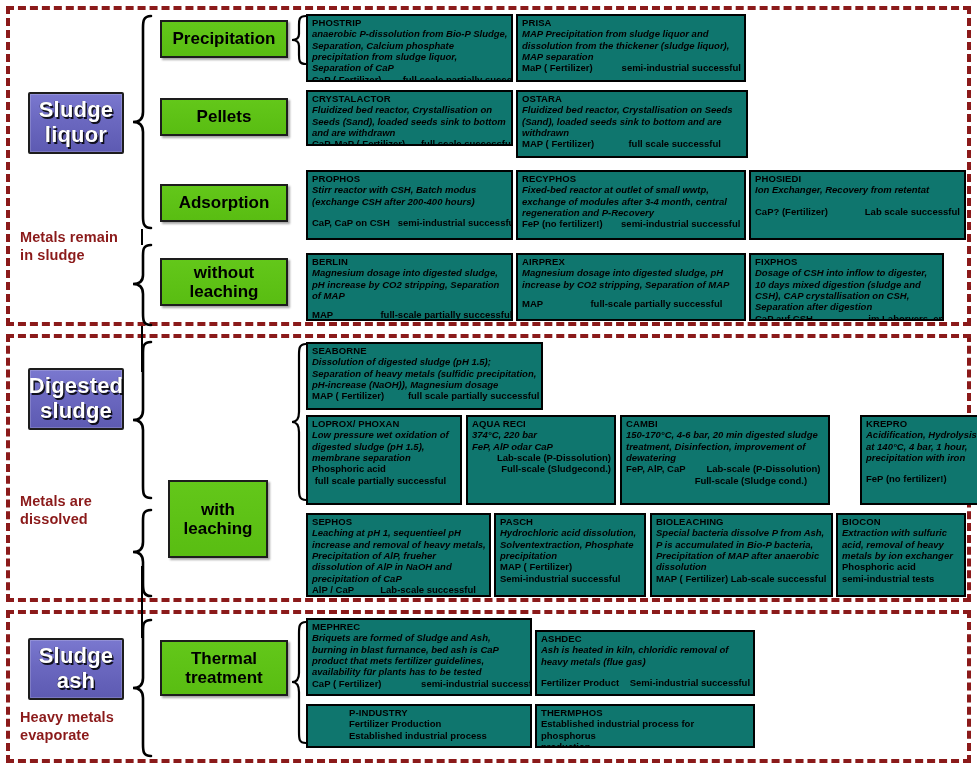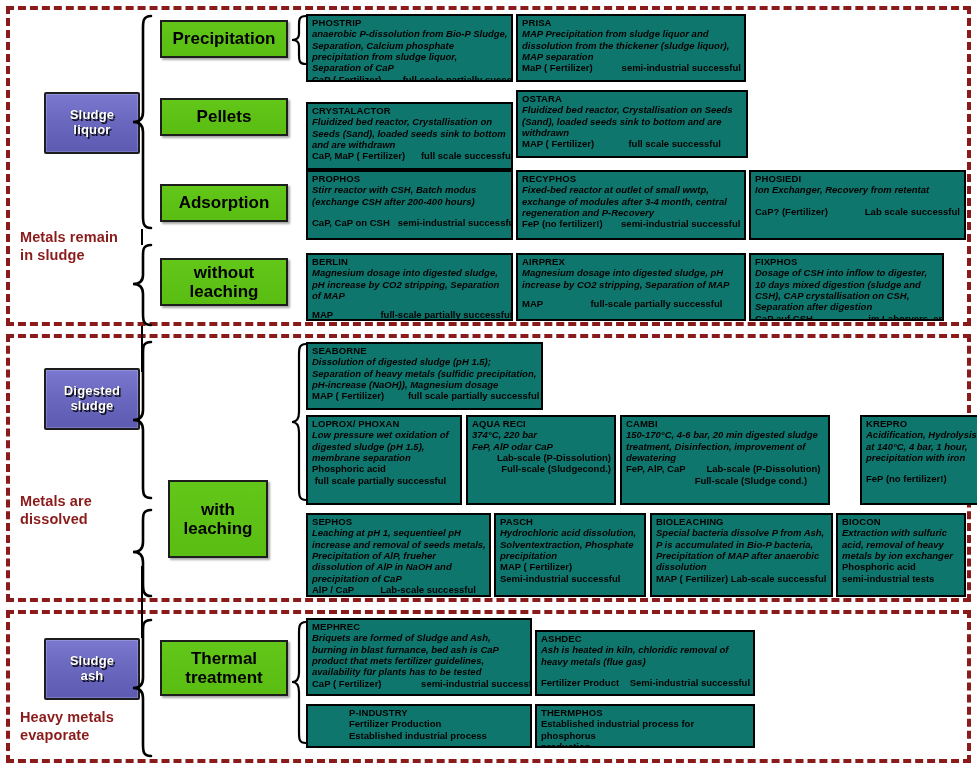--- a/index.html
+++ b/index.html
@@ -24,30 +24,29 @@
 
   
   .stage-box{
     position:absolute;
     box-sizing:border-box;
     background:linear-gradient(180deg,#7a78cf 0%,#6b68c0 45%,#5d5ab2 100%);
     border:2px solid #1d1d1d;
     border-radius:2px;
     color:#ffffff;
     font-weight:bold;
-    font-size:13px;
+    font-size:22px;
     line-height:1.12;
     text-align:center;
     display:flex;
     align-items:center;
     justify-content:center;
     letter-spacing:.2px;
     text-shadow:1.5px 1.5px 0px rgba(0,0,0,.85), -0.5px -0.5px 0 rgba(0,0,0,.5);
     box-shadow:inset 0 0 0 1px rgba(255,255,255,.18);
-    margin-left:16px;
   }
 
   
   .caption{
     position:absolute;
     color:#8B1A1A;
     font-weight:bold;
     font-size:14.5px;
     line-height:1.25;
     letter-spacing:.1px;
@@ -225,21 +224,21 @@
     <div class="proc-title">PHOSTRIP</div>
     <div class="proc-desc">anaerobic P-dissolution from Bio-P Sludge, Separation, Calcium phosphate precipitation from sludge liquor, Separation of CaP</div>
     <div class="proc-foot">CaP ( Fertilizer)        full scale partially successful</div>
   </div>
   <div class="proc-box" style="left:516px; top:14px; width:230px; height:68px;">
     <div class="proc-title">PRISA</div>
     <div class="proc-desc">MAP Precipitation from sludge liquor and dissolution from the thickener (sludge liquor), MAP separation</div>
     <div class="proc-foot">MaP ( Fertilizer)           semi-industrial successful</div>
   </div>
 
-  <div class="proc-box" style="left:306px; top:90px; width:207px; height:68px;margin-top:12px;">
+  <div class="proc-box" style="left:306px; top:90px; width:207px; height:56px;">
     <div class="proc-title">CRYSTALACTOR</div>
     <div class="proc-desc">Fluidized bed reactor, Crystallisation on Seeds (Sand), loaded seeds sink to bottom and are withdrawn</div>
     <div class="proc-foot">CaP, MaP ( Fertilizer)      full scale successful</div>
   </div>
   <div class="proc-box" style="left:516px; top:90px; width:232px; height:68px;">
     <div class="proc-title">OSTARA</div>
     <div class="proc-desc">Fluidized bed reactor, Crystallisation on Seeds (Sand), loaded seeds sink to bottom and are withdrawn</div>
     <div class="proc-foot">MAP ( Fertilizer)             full scale successful</div>
   </div>
 
@@ -301,21 +300,21 @@
                           Full-scale (Sludge cond.)</div>
   </div>
   <div class="proc-box" style="left:860px; top:415px; width:132px; height:90px;">
     <div class="proc-title">KREPRO</div>
     <div class="proc-desc">Acidification, Hydrolysis at 140°C, 4 bar, 1 hour, precipitation with iron</div>
     <div class="proc-foot spaced" style="margin-top:10px;">FeP (no fertilizer!)</div>
   </div>
 
   <div class="proc-box" style="left:306px; top:513px; width:185px; height:84px;">
     <div class="proc-title">SEPHOS</div>
-    <div class="proc-desc">Leaching at pH 1, sequentieel pH increase and removal of seeds metals, Precipitation of AlP, frueher dissolution of AlP in NaOH and precipitation of CaP</div>
+    <div class="proc-desc">Leaching at pH 1, sequentieel pH increase and removal of heavy metals, Precipitation of AlP, frueher dissolution of AlP in NaOH and precipitation of CaP</div>
     <div class="proc-foot">AlP / CaP          Lab-scale successful</div>
   </div>
   <div class="proc-box" style="left:494px; top:513px; width:152px; height:84px;">
     <div class="proc-title">PASCH</div>
     <div class="proc-desc">Hydrochloric acid dissolution, Solventextraction, Phosphate precipitation</div>
     <div class="proc-foot" style="white-space:pre-line;">MAP ( Fertilizer)
 Semi-industrial successful</div>
   </div>
   <div class="proc-box" style="left:650px; top:513px; width:183px; height:84px;">
     <div class="proc-title">BIOLEACHING</div>

